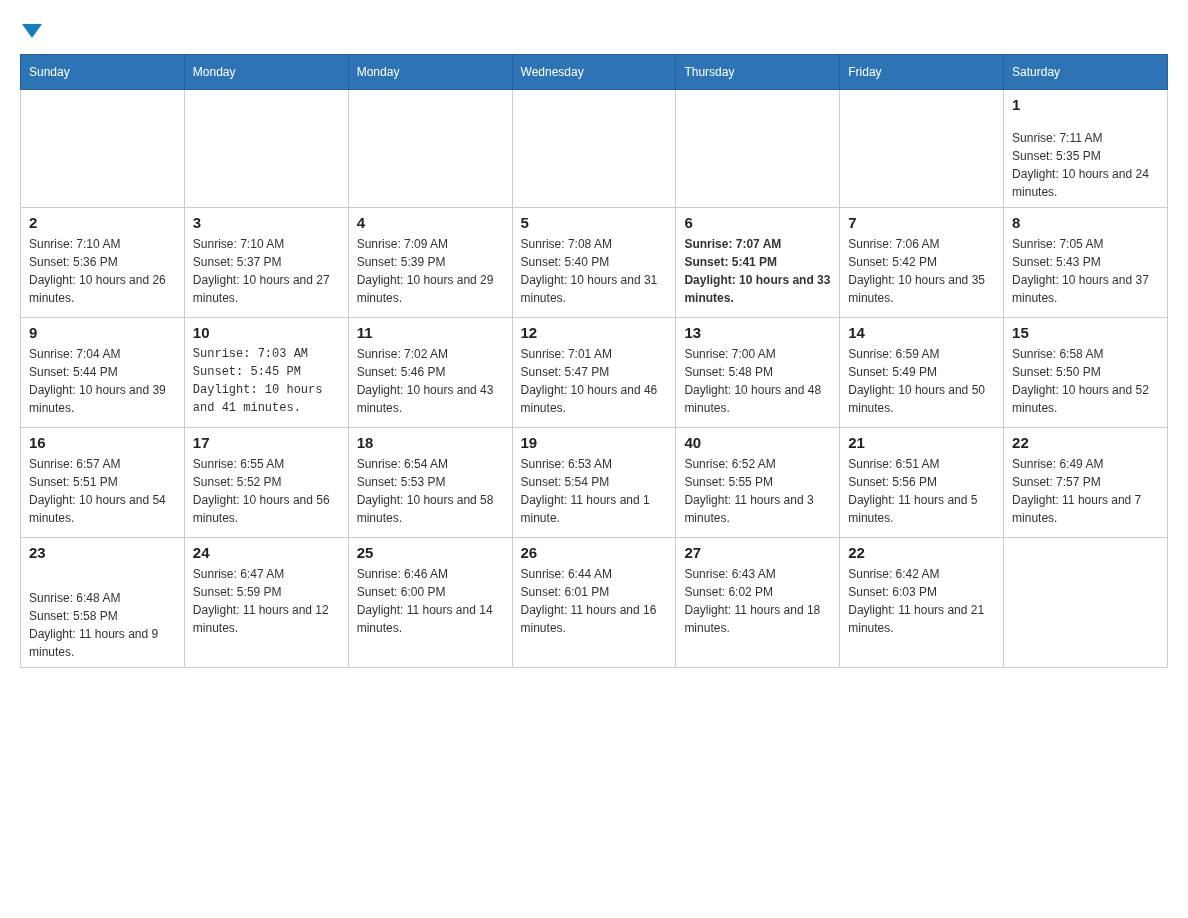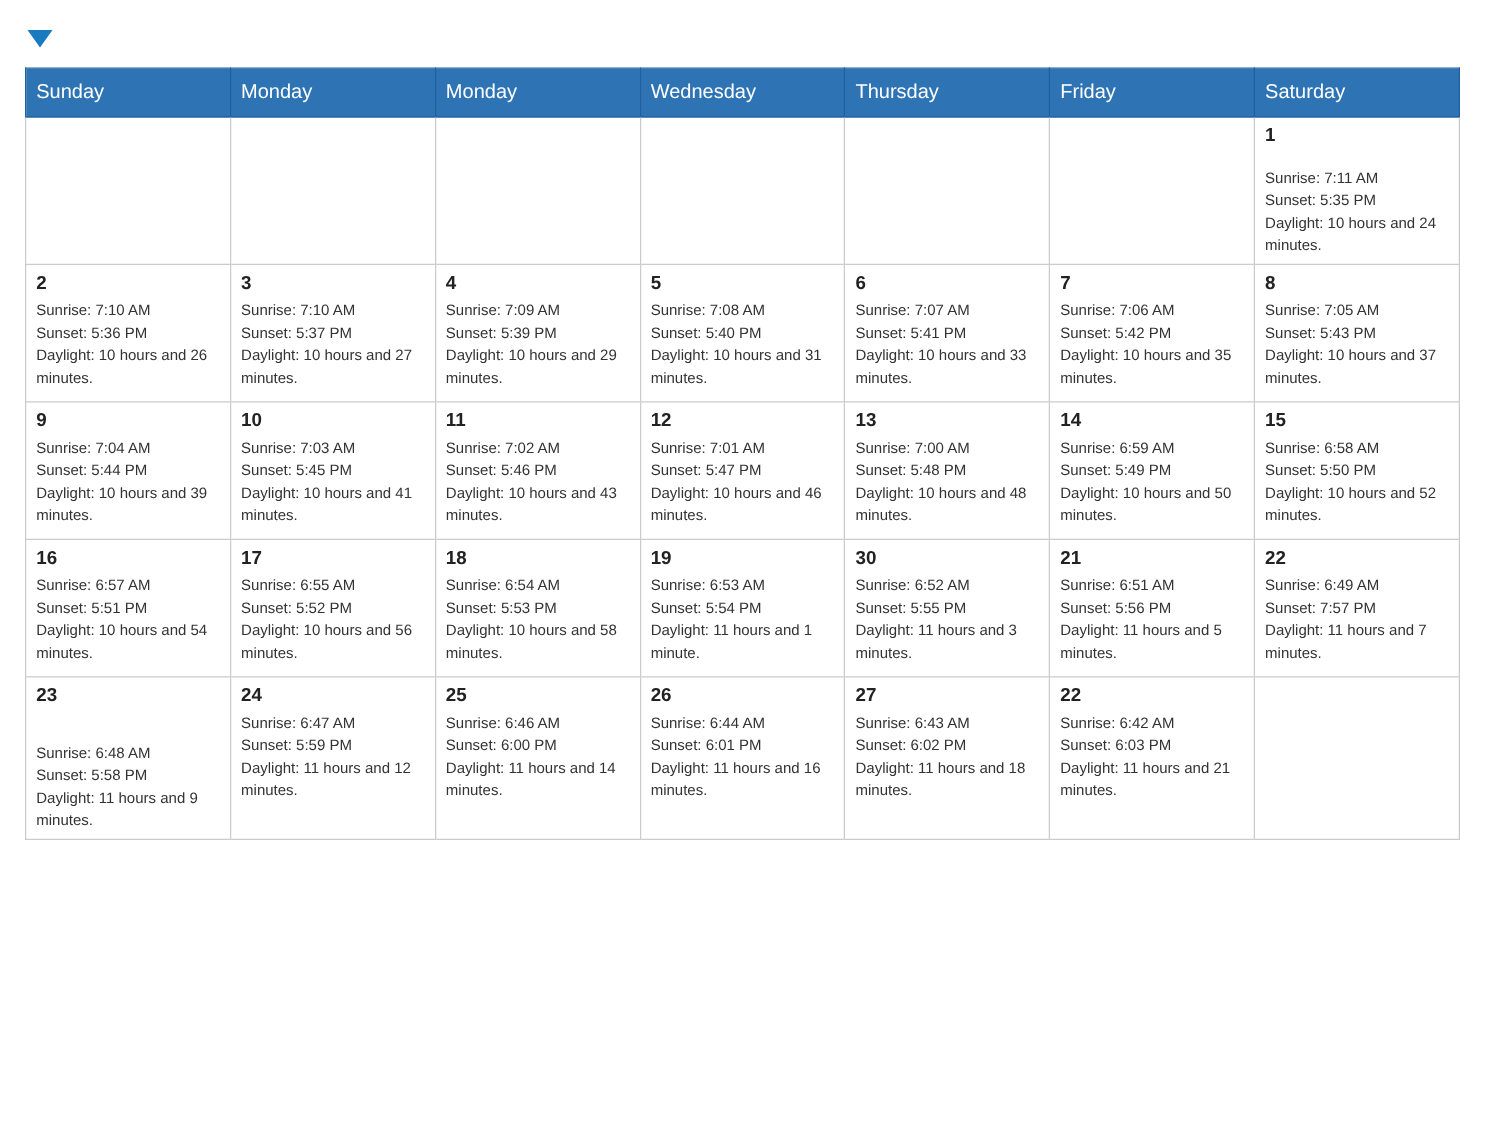--- a/index.html
+++ b/index.html
@@ -63,21 +63,21 @@
       margin-top: 4px;
     }
     .calendar {
       width: 100%;
       border-collapse: collapse;
       border: 1px solid #ccc;
     }
     .calendar th {
       background-color: #2e74b5;
       color: #fff;
-      font-size: 16px;
+      font-size: 12px;
       font-weight: normal;
       padding: 10px 8px;
       text-align: left;
       border: 1px solid #2060a0;
     }
     .calendar td {
       vertical-align: top;
       padding: 6px 8px;
       border: 1px solid #ccc;
       width: 14.28%;
@@ -167,21 +167,21 @@
 Daylight: 10 hours and 29 minutes.</div>
         </td>
         <td>
           <span class="day-number">5</span>
           <div class="day-info" style="white-space: pre-line;">Sunrise: 7:08 AM
 Sunset: 5:40 PM
 Daylight: 10 hours and 31 minutes.</div>
         </td>
         <td>
           <span class="day-number">6</span>
-          <div class="day-info" style="white-space: pre-line;">Sunrise: 7:07 AM
+          <div class="day-info" style="white-space: pre-line; font-weight: bold;">Sunrise: 7:07 AM
 Sunset: 5:41 PM
 Daylight: 10 hours and 33 minutes.</div>
         </td>
         <td>
           <span class="day-number">7</span>
           <div class="day-info" style="white-space: pre-line;">Sunrise: 7:06 AM
 Sunset: 5:42 PM
 Daylight: 10 hours and 35 minutes.</div>
         </td>
         <td>
@@ -193,21 +193,21 @@
       </tr>
       <tr class="week-row">
         <td>
           <span class="day-number">9</span>
           <div class="day-info" style="white-space: pre-line;">Sunrise: 7:04 AM
 Sunset: 5:44 PM
 Daylight: 10 hours and 39 minutes.</div>
         </td>
         <td>
           <span class="day-number">10</span>
-          <div class="day-info" style="white-space: pre-line;">Sunrise: 7:03 AM
+          <div class="day-info" style="white-space: pre-line; font-family: Liberation Mono, monospace;">Sunrise: 7:03 AM
 Sunset: 5:45 PM
 Daylight: 10 hours and 41 minutes.</div>
         </td>
         <td>
           <span class="day-number">11</span>
           <div class="day-info" style="white-space: pre-line;">Sunrise: 7:02 AM
 Sunset: 5:46 PM
 Daylight: 10 hours and 43 minutes.</div>
         </td>
         <td>
@@ -254,21 +254,21 @@
 Sunset: 5:53 PM
 Daylight: 10 hours and 58 minutes.</div>
         </td>
         <td>
           <span class="day-number">19</span>
           <div class="day-info" style="white-space: pre-line;">Sunrise: 6:53 AM
 Sunset: 5:54 PM
 Daylight: 11 hours and 1 minute.</div>
         </td>
         <td>
-          <span class="day-number">30</span>
+          <span class="day-number">40</span>
           <div class="day-info" style="white-space: pre-line;">Sunrise: 6:52 AM
 Sunset: 5:55 PM
 Daylight: 11 hours and 3 minutes.</div>
         </td>
         <td>
           <span class="day-number">21</span>
           <div class="day-info" style="white-space: pre-line;">Sunrise: 6:51 AM
 Sunset: 5:56 PM
 Daylight: 11 hours and 5 minutes.</div>
         </td>

